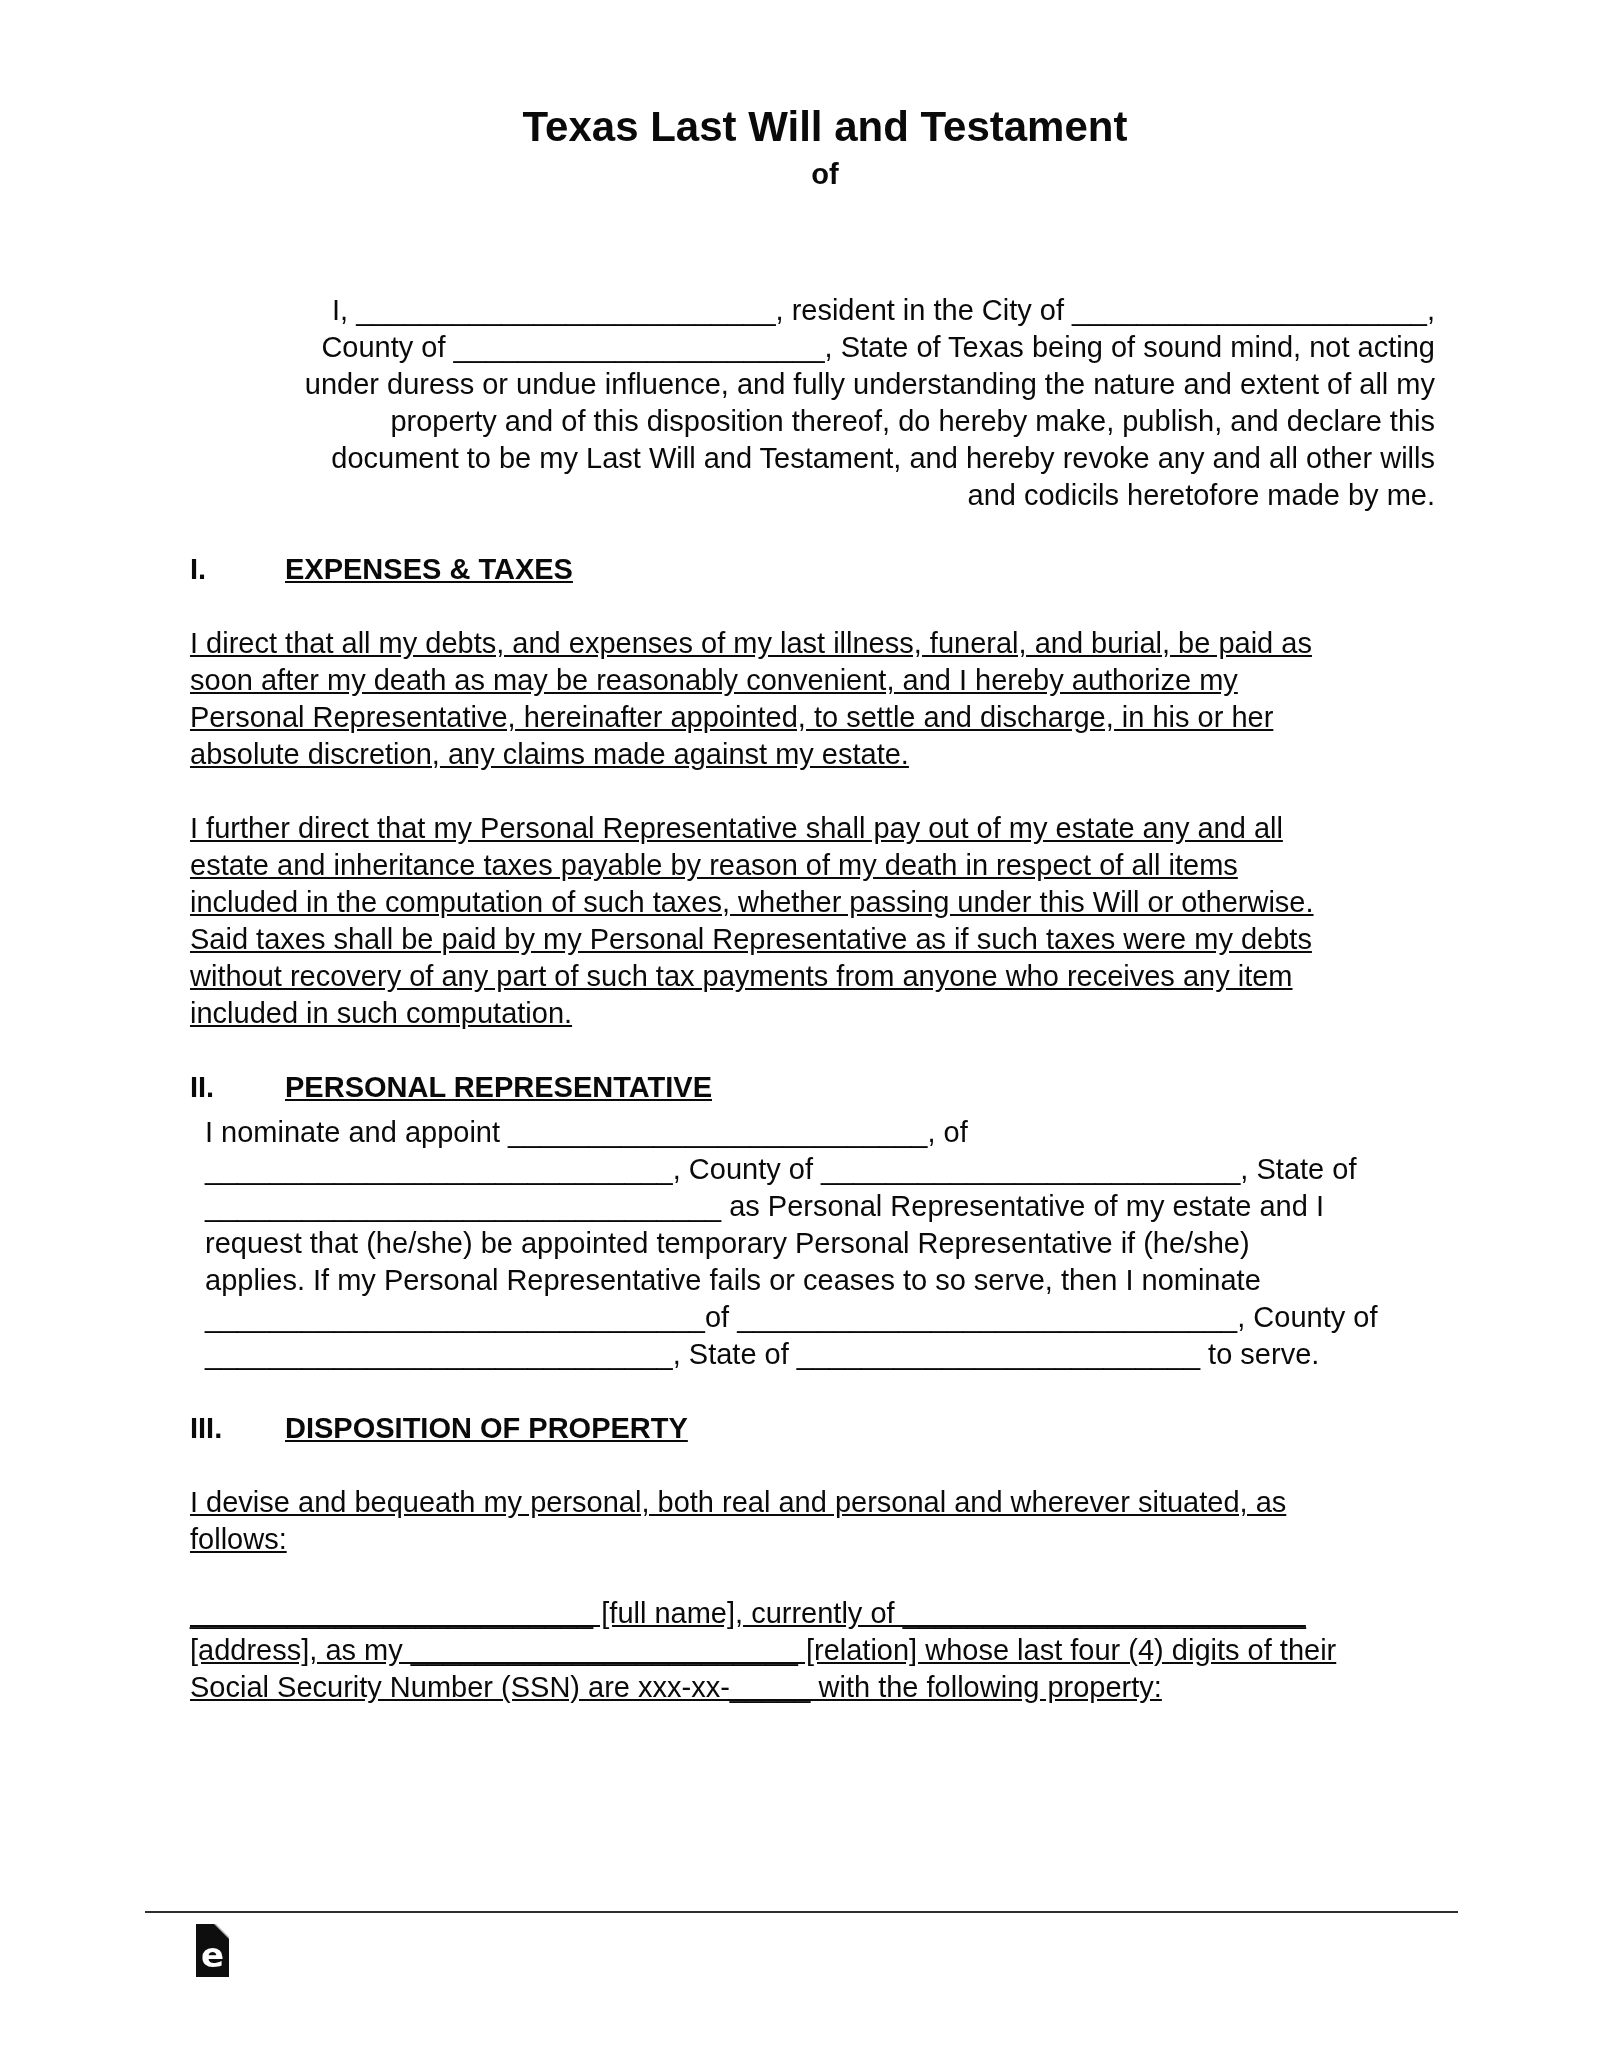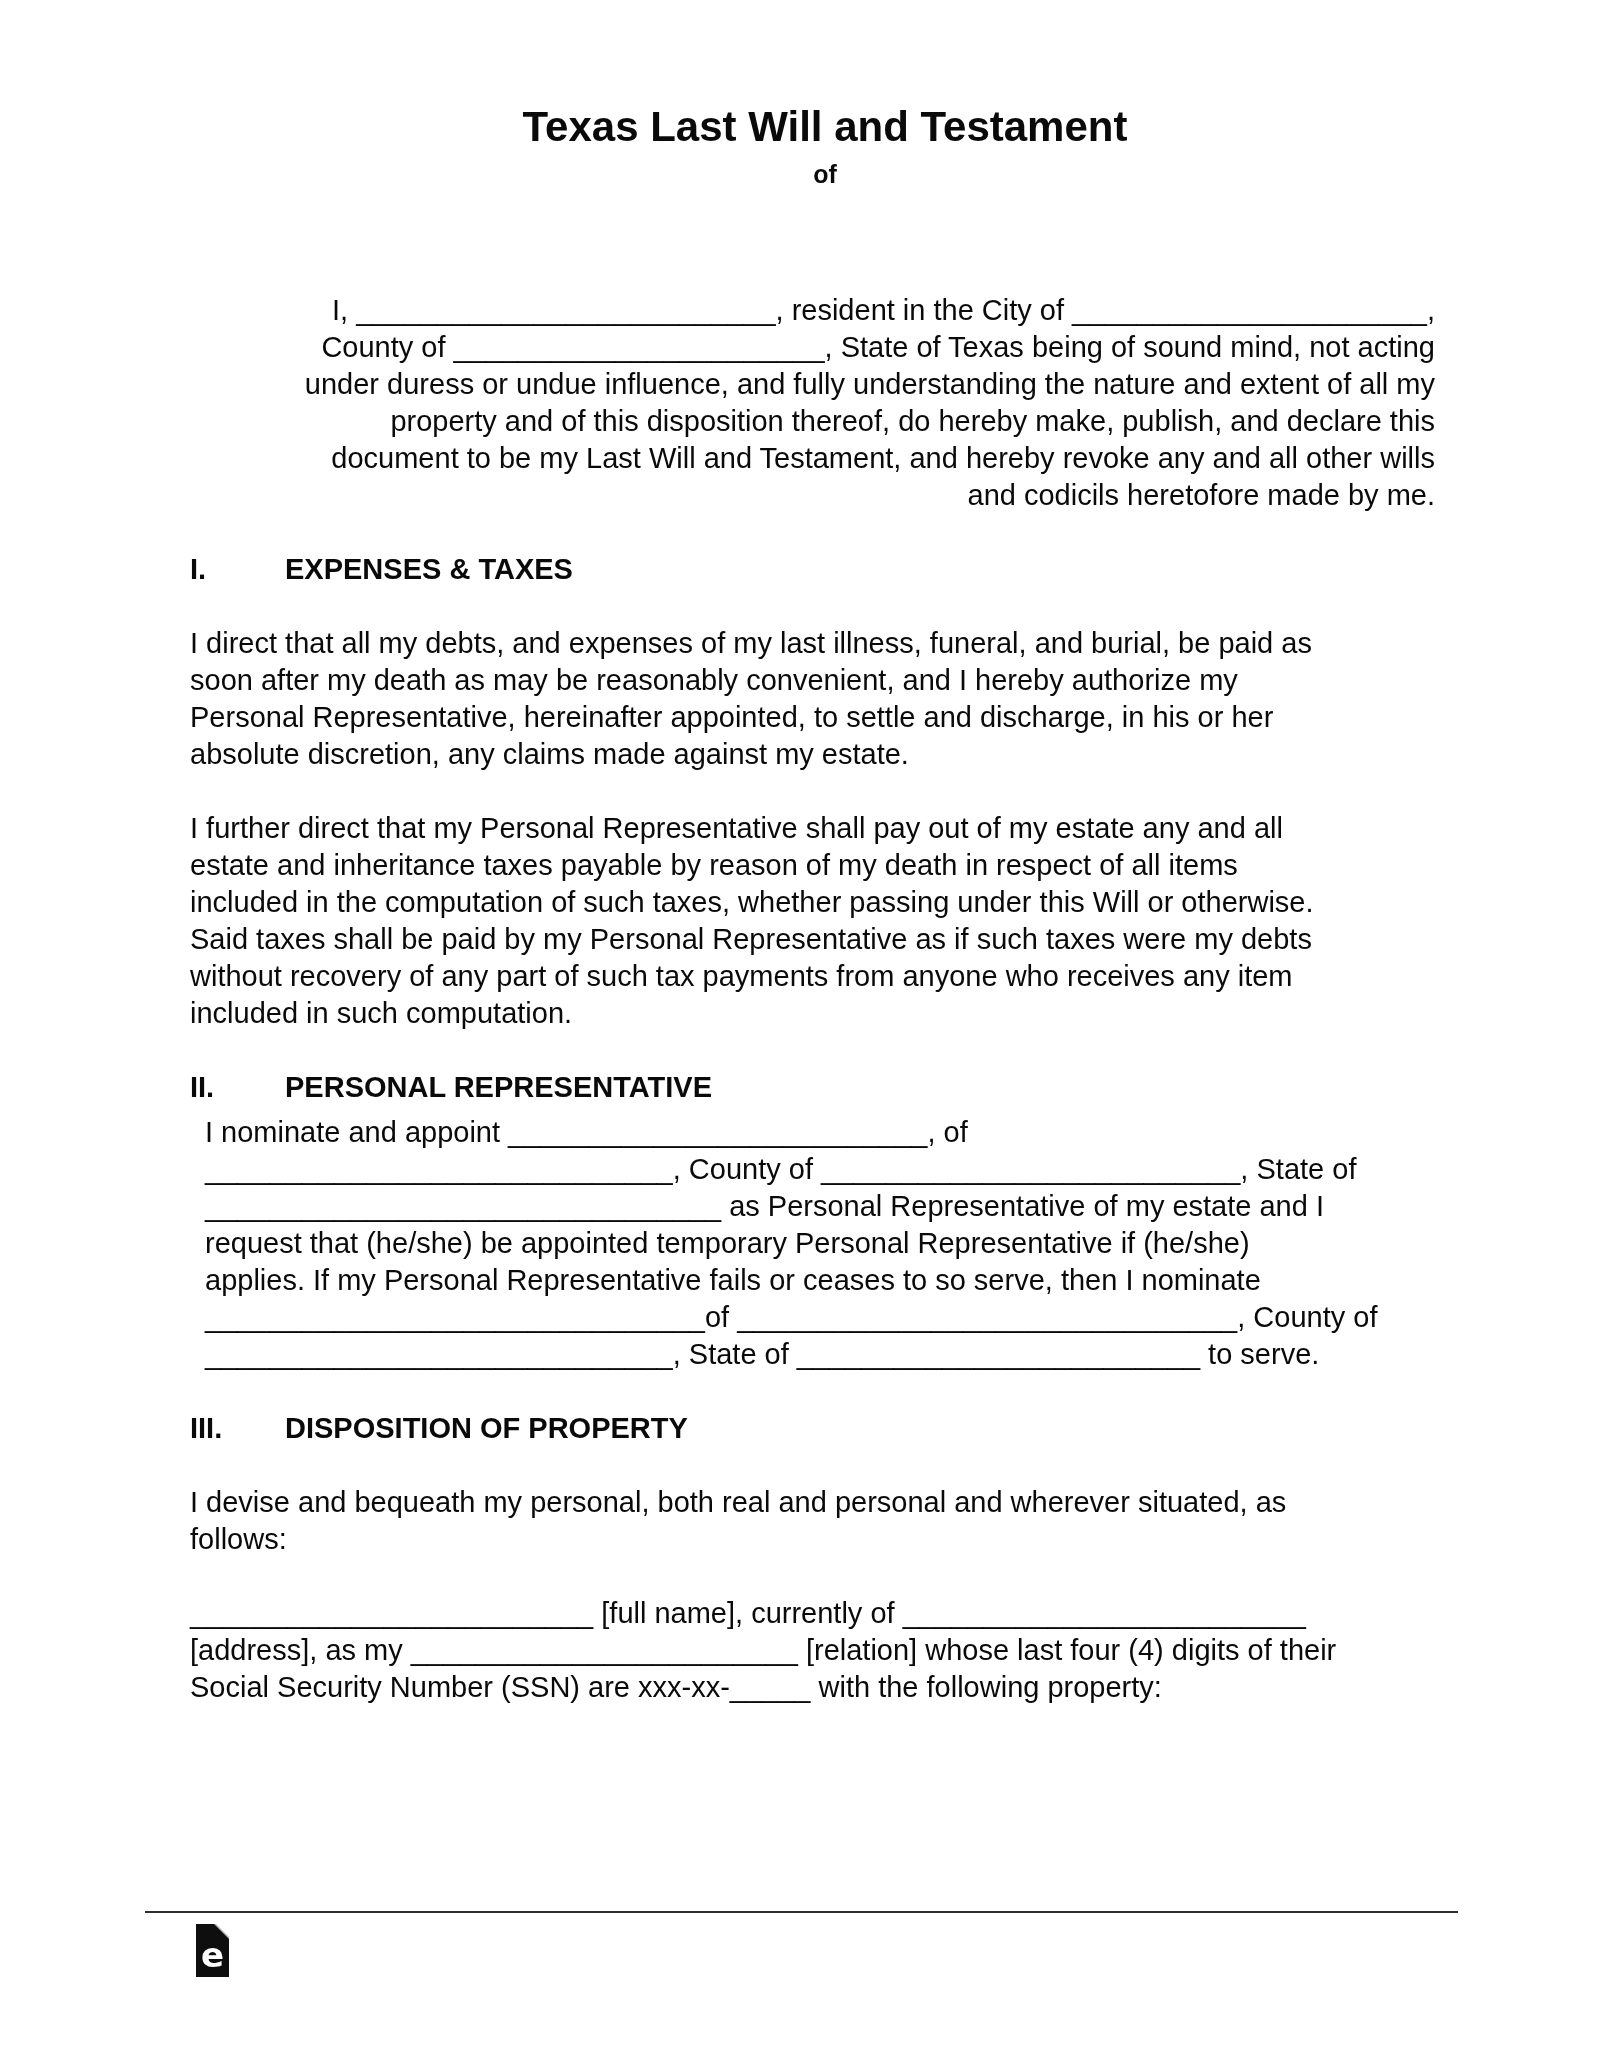--- a/index.html
+++ b/index.html
@@ -15,41 +15,41 @@
     overflow: hidden;
   }
   .doc-title {
     font-size: 42px;
     font-weight: bold;
     text-align: center;
     line-height: 48px;
     margin-right: -25px; 
   }
   .doc-subtitle {
-    font-size: 25px;
+    font-size: 29px;
     font-weight: bold;
     text-align: center;
     line-height: 37px;
     margin-top: 5px;
     margin-right: -25px;
   }
   .name-blank {
     font-size: 29px;
     line-height: 37px;
     text-align: center;
     margin-top: 93px;
     margin-right: -25px;
     white-space: pre;
   }
   .body-text {
     font-size: 29px;
     line-height: 37px;
   }
   .lines { white-space: pre-line; }
-  .block { margin: 37px 0 0 0; }
+  .block { margin: 37px 0 0 0; text-decoration: underline; }
   .block-tight { margin: 8px 0 0 15px; }
   .intro { margin-top: 99px; text-align: right; }
   .sec-heading { font-weight: bold; }
   .sec-num { display: inline-block; width: 95px; }
   .bene-heading { font-weight: bold; }
   .bene-heading sup { font-size: 0.6em; }
   .bene-label { margin-left: 0.27em; }
   .footer-rule {
     position: absolute;
     left: 145px;

